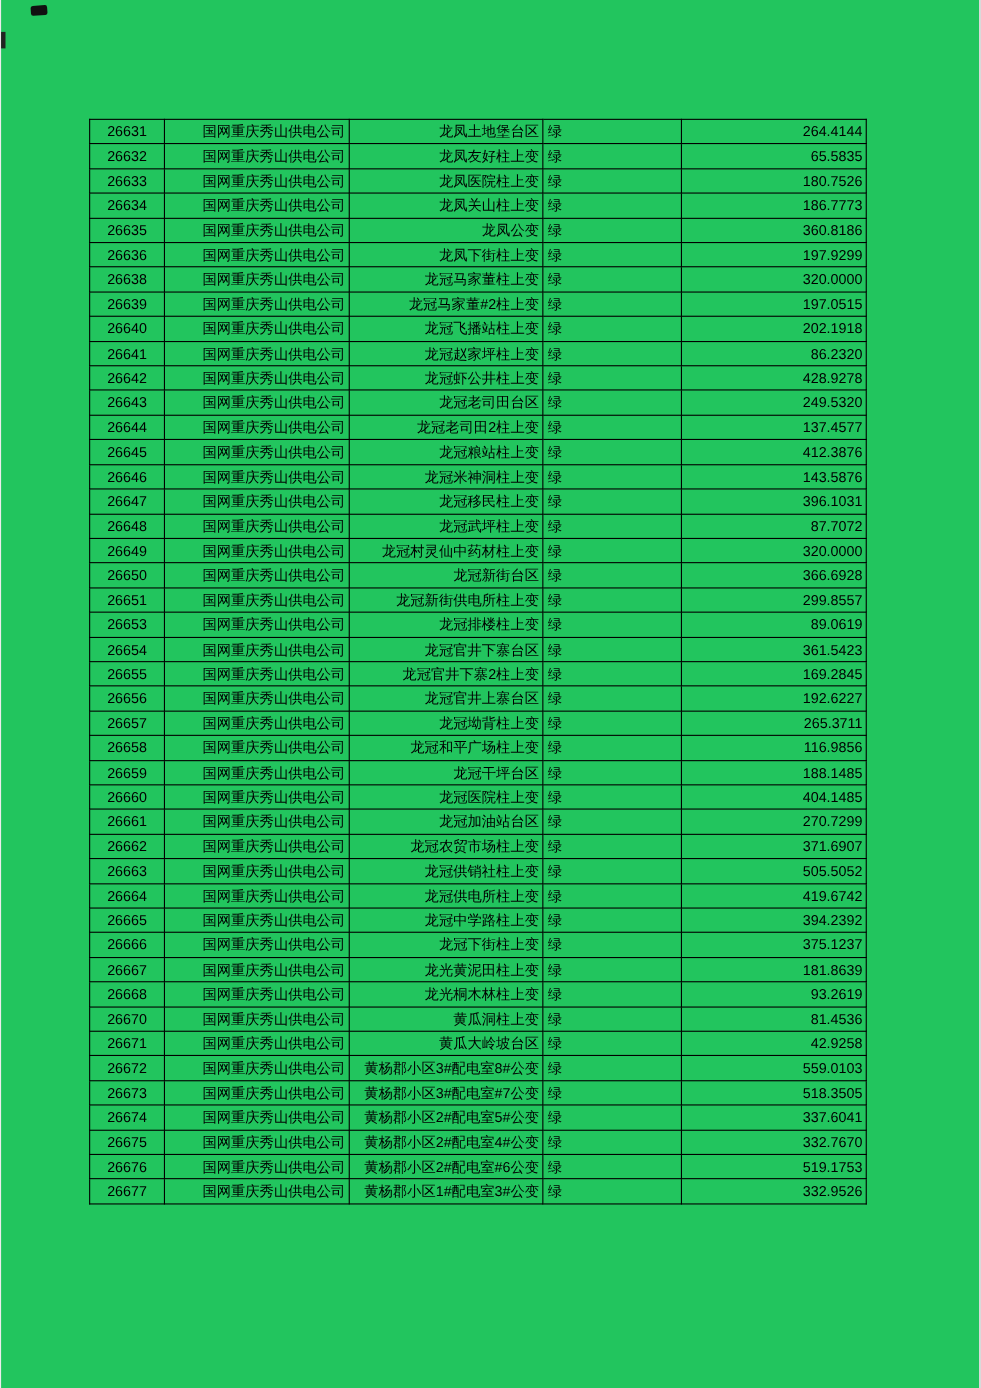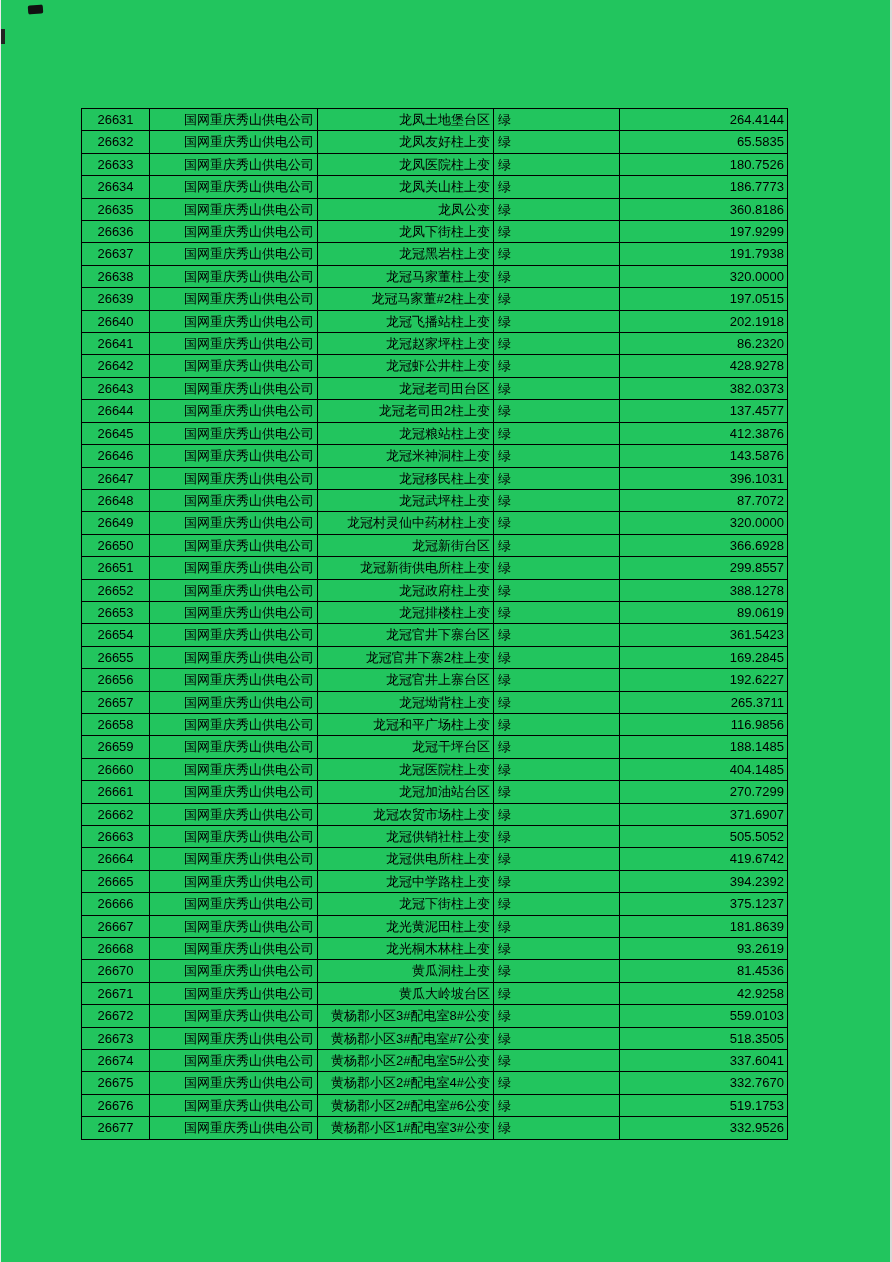--- a/index.html
+++ b/index.html
@@ -105,27 +105,20 @@
     <td class="col-value">360.8186</td>
   </tr>
         <tr>
     <td class="col-id">26636</td>
     <td class="col-company">国网重庆秀山供电公司</td>
     <td class="col-station">龙凤下街柱上变</td>
     <td class="col-status">绿</td>
     <td class="col-value">197.9299</td>
   </tr>
         <tr>
-    <td class="col-id">26637</td>
-    <td class="col-company">国网重庆秀山供电公司</td>
-    <td class="col-station">龙冠黑岩柱上变</td>
-    <td class="col-status">绿</td>
-    <td class="col-value">191.7938</td>
-  </tr>
-        <tr>
     <td class="col-id">26638</td>
     <td class="col-company">国网重庆秀山供电公司</td>
     <td class="col-station">龙冠马家董柱上变</td>
     <td class="col-status">绿</td>
     <td class="col-value">320.0000</td>
   </tr>
         <tr>
     <td class="col-id">26639</td>
     <td class="col-company">国网重庆秀山供电公司</td>
     <td class="col-station">龙冠马家董#2柱上变</td>
@@ -151,21 +144,21 @@
     <td class="col-company">国网重庆秀山供电公司</td>
     <td class="col-station">龙冠虾公井柱上变</td>
     <td class="col-status">绿</td>
     <td class="col-value">428.9278</td>
   </tr>
         <tr>
     <td class="col-id">26643</td>
     <td class="col-company">国网重庆秀山供电公司</td>
     <td class="col-station">龙冠老司田台区</td>
     <td class="col-status">绿</td>
-    <td class="col-value">382.0373</td>
+    <td class="col-value">249.5320</td>
   </tr>
         <tr>
     <td class="col-id">26644</td>
     <td class="col-company">国网重庆秀山供电公司</td>
     <td class="col-station">龙冠老司田2柱上变</td>
     <td class="col-status">绿</td>
     <td class="col-value">137.4577</td>
   </tr>
         <tr>
     <td class="col-id">26645</td>
@@ -208,27 +201,20 @@
     <td class="col-station">龙冠新街台区</td>
     <td class="col-status">绿</td>
     <td class="col-value">366.6928</td>
   </tr>
         <tr>
     <td class="col-id">26651</td>
     <td class="col-company">国网重庆秀山供电公司</td>
     <td class="col-station">龙冠新街供电所柱上变</td>
     <td class="col-status">绿</td>
     <td class="col-value">299.8557</td>
-  </tr>
-        <tr>
-    <td class="col-id">26652</td>
-    <td class="col-company">国网重庆秀山供电公司</td>
-    <td class="col-station">龙冠政府柱上变</td>
-    <td class="col-status">绿</td>
-    <td class="col-value">388.1278</td>
   </tr>
         <tr>
     <td class="col-id">26653</td>
     <td class="col-company">国网重庆秀山供电公司</td>
     <td class="col-station">龙冠排楼柱上变</td>
     <td class="col-status">绿</td>
     <td class="col-value">89.0619</td>
   </tr>
         <tr>
     <td class="col-id">26654</td>

